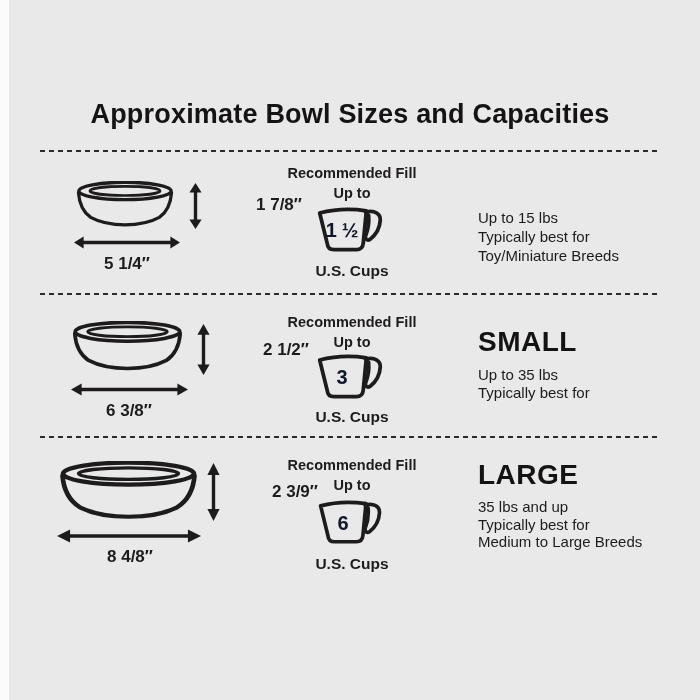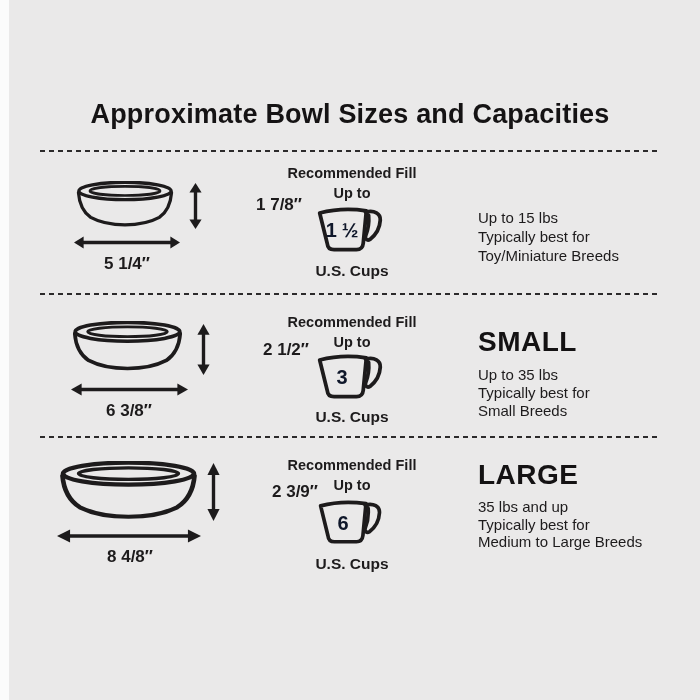--- a/index.html
+++ b/index.html
@@ -164,21 +164,20 @@
       <span class="cupnum">3</span>
     </div>
     <div class="cupunit">U.S. Cups</div>
   </div>
 
   <div class="info">
     <div class="size-name">SMALL</div>
     <div class="desc">
       <div>Up to 35 lbs</div>
       <div>Typically best for</div>
-      <div>Small Breeds</div>
     </div>
   </div>
 </section>
 
 <section class="row r3">
   <svg class="bowl" viewBox="0 0 120 58" preserveAspectRatio="none">
     <ellipse class="stroke" cx="60" cy="12" rx="56.5" ry="10.5" stroke-width="4"></ellipse>
     <ellipse class="stroke" cx="60" cy="12" rx="43" ry="5.5" stroke-width="3.2"></ellipse>
     <path class="stroke" stroke-width="4" d="M 3,14 C 4,27 8,37 18,44 C 30,50.5 45,53 60,53 C 75,53 90,50.5 102,44 C 112,37 116,27 117,14"></path>
   </svg>

